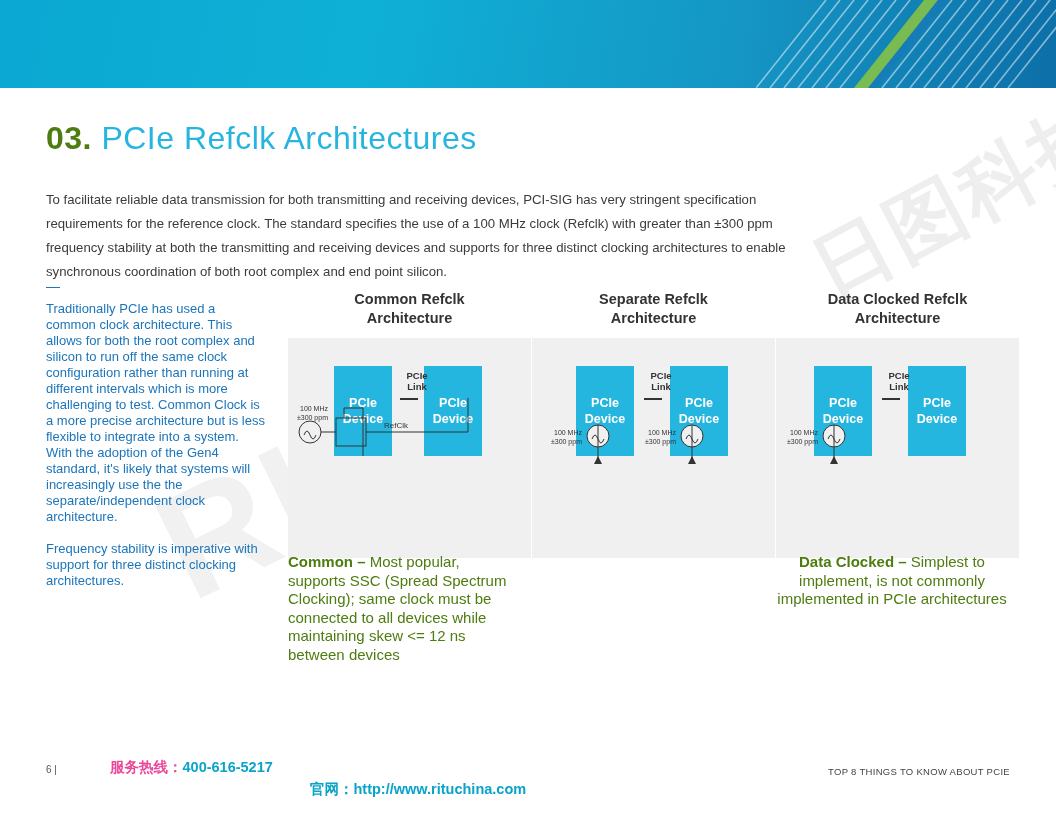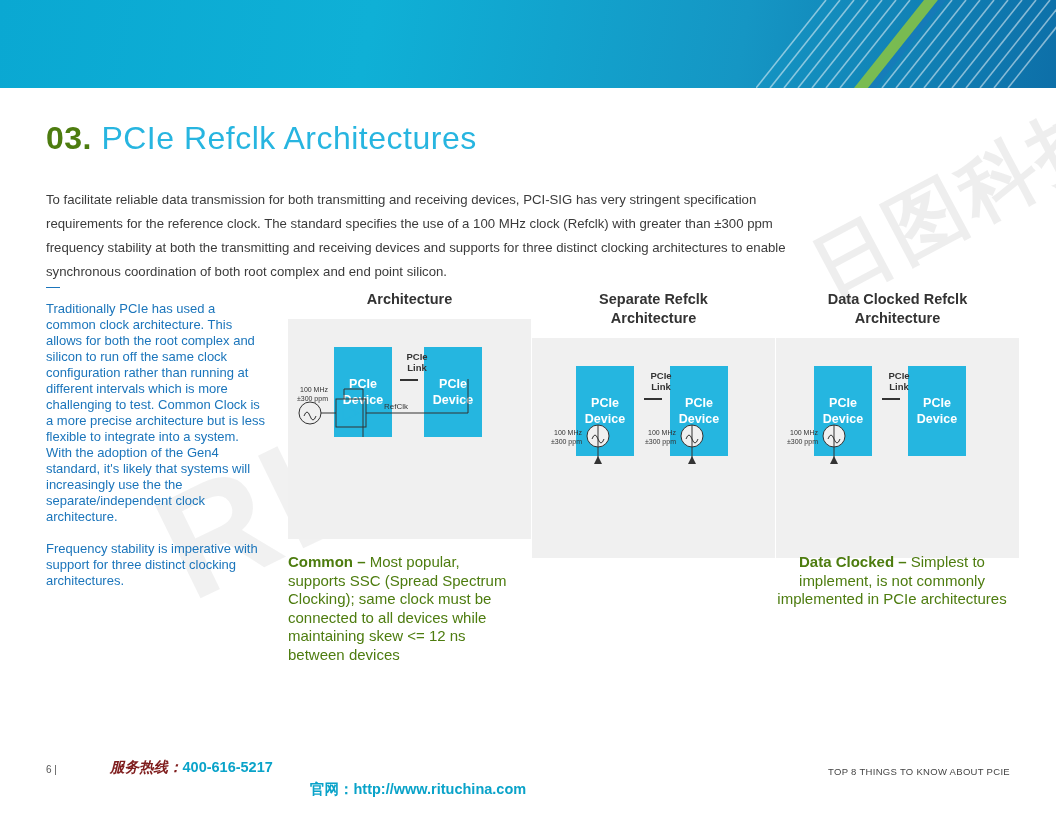--- a/index.html
+++ b/index.html
@@ -190,21 +190,21 @@
     font-size: 10px;
     color: #555;
   }
   .footer-hot {
     position: absolute;
     left: 110px; top: 670px;
     font-size: 14.5px;
     font-weight: 700;
     color: #0aa3c9;
   }
-  .footer-hot .lbl { color: #7f1d1d; font-style: italic; }
+  .footer-hot .lbl { color: #ec4899; }
   .footer-site {
     position: absolute;
     left: 310px; top: 692px;
     font-size: 14.5px;
     font-weight: 700;
     color: #0aa3c9;
   }
   .footer-right {
     position: absolute;
     right: 46px; top: 678px;
@@ -255,20 +255,21 @@
   <div class="intro">To facilitate reliable data transmission for both transmitting and receiving devices, PCI-SIG has very stringent specification requirements for the reference clock. The standard specifies the use of a 100 MHz clock (Refclk) with greater than ±300 ppm frequency stability at both the transmitting and receiving devices and supports for three distinct clocking architectures to enable synchronous coordination of both root complex and end point silicon.</div>
 
   <div class="leftcol">
     <div class="dash">—</div>
     <p>Traditionally PCIe has used a common clock architecture. This allows for both the root complex and silicon to run off the same clock configuration rather than running at different intervals which is more challenging to test. Common Clock is a more precise architecture but is less flexible to integrate into a system. With the adoption of the Gen4 standard, it's likely that systems will increasingly use the the separate/independent clock architecture.</p>
     <p>Frequency stability is imperative with support for three distinct clocking architectures.</p>
   </div>
 
   <div class="panel p1">
     <div class="panel-head">
+      <div>Common Refclk</div>
       <div>Architecture</div>
     </div>
     <div class="diagram">
       <div class="dev" style="left:46px; top:28px;">
         <span>PCIe<br>Device</span>
       </div>
       <div class="dev" style="left:136px; top:28px;">
         <span>PCIe<br>Device</span>
       </div>
       <div class="link-label" style="left:112px; top:32px;">PCIe<br>Link</div>

